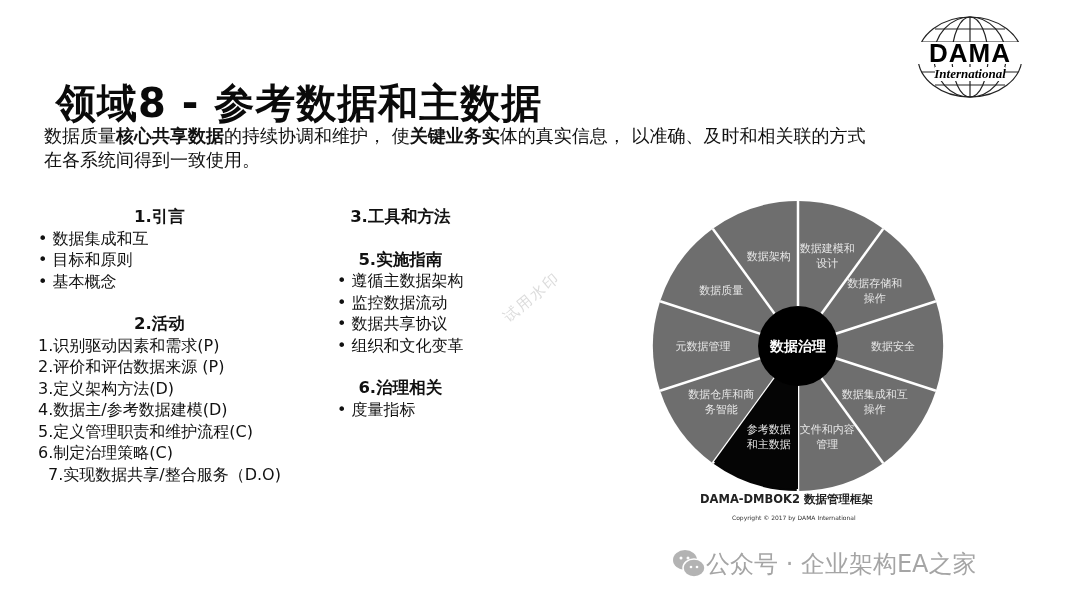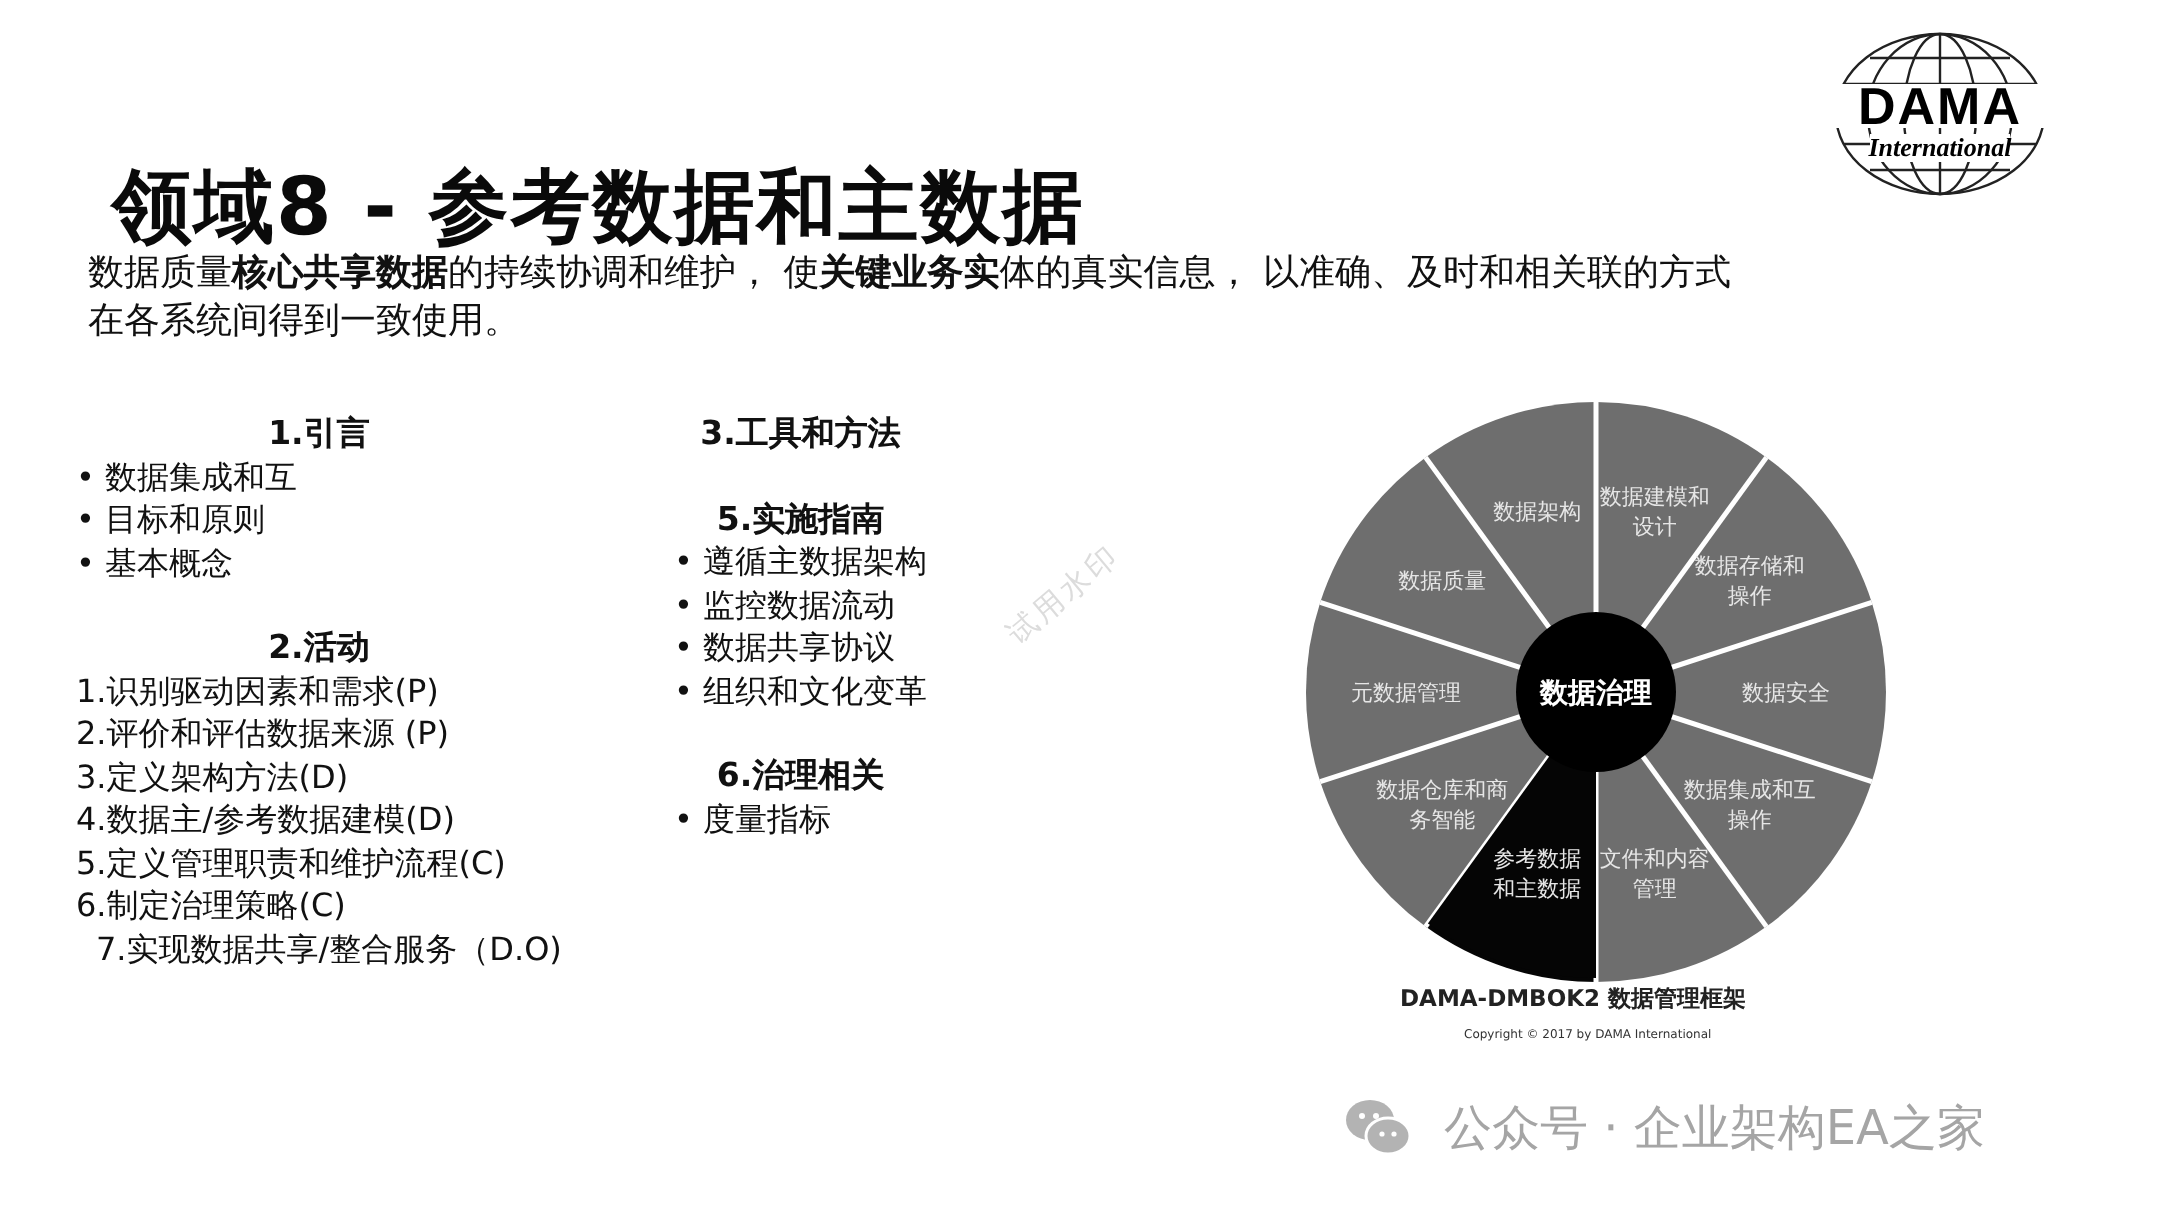--- a/index.html
+++ b/index.html
@@ -13,21 +13,21 @@
   .col .h { font-weight: bold; font-size: 16.5px; text-align: center; }
   .col .gap { height: 21px; }
   .col .bullet::before { content: "• "; }
   .col1 { left: 38px; top: 206px; }
   .col2 { left: 337px; top: 206px; }
   .indent { padding-left: 10px; text-align: right; }
   .watermark { position: absolute; left: 498px; top: 288px; font-size: 15px; color: #dcdcdc; transform: rotate(-40deg); letter-spacing: 2px; }
   .wheel { position: absolute; left: 650px; top: 198px; width: 296px; height: 296px; }
   .caption { position: absolute; left: 700px; top: 492px; font-size: 11.5px; font-weight: bold; color: #222; }
   .copyright { position: absolute; left: 732px; top: 514px; font-size: 6px; color: #333; }
-  .footer { position: absolute; left: 672px; top: 548px; font-size: 24px; color: #a5a5a5; display: flex; align-items: center; gap: 16px; }
+  .footer { position: absolute; left: 672px; top: 548px; font-size: 24px; color: #a5a5a5; display: flex; align-items: center; gap: 0; }
 </style>
 </head>
 <body>
 
 <div class="title">领域8 - 参考数据和主数据</div>
 
 <div class="subtitle">
   <span>数据质量</span><b>核心共享数据</b><span>的持续协调和维护， 使</span><b>关键业务实</b><span>体的真实信息， 以准确、及时和相关联的方式</span><br>
   <span>在各系统间得到一致使用。</span>
 </div>

